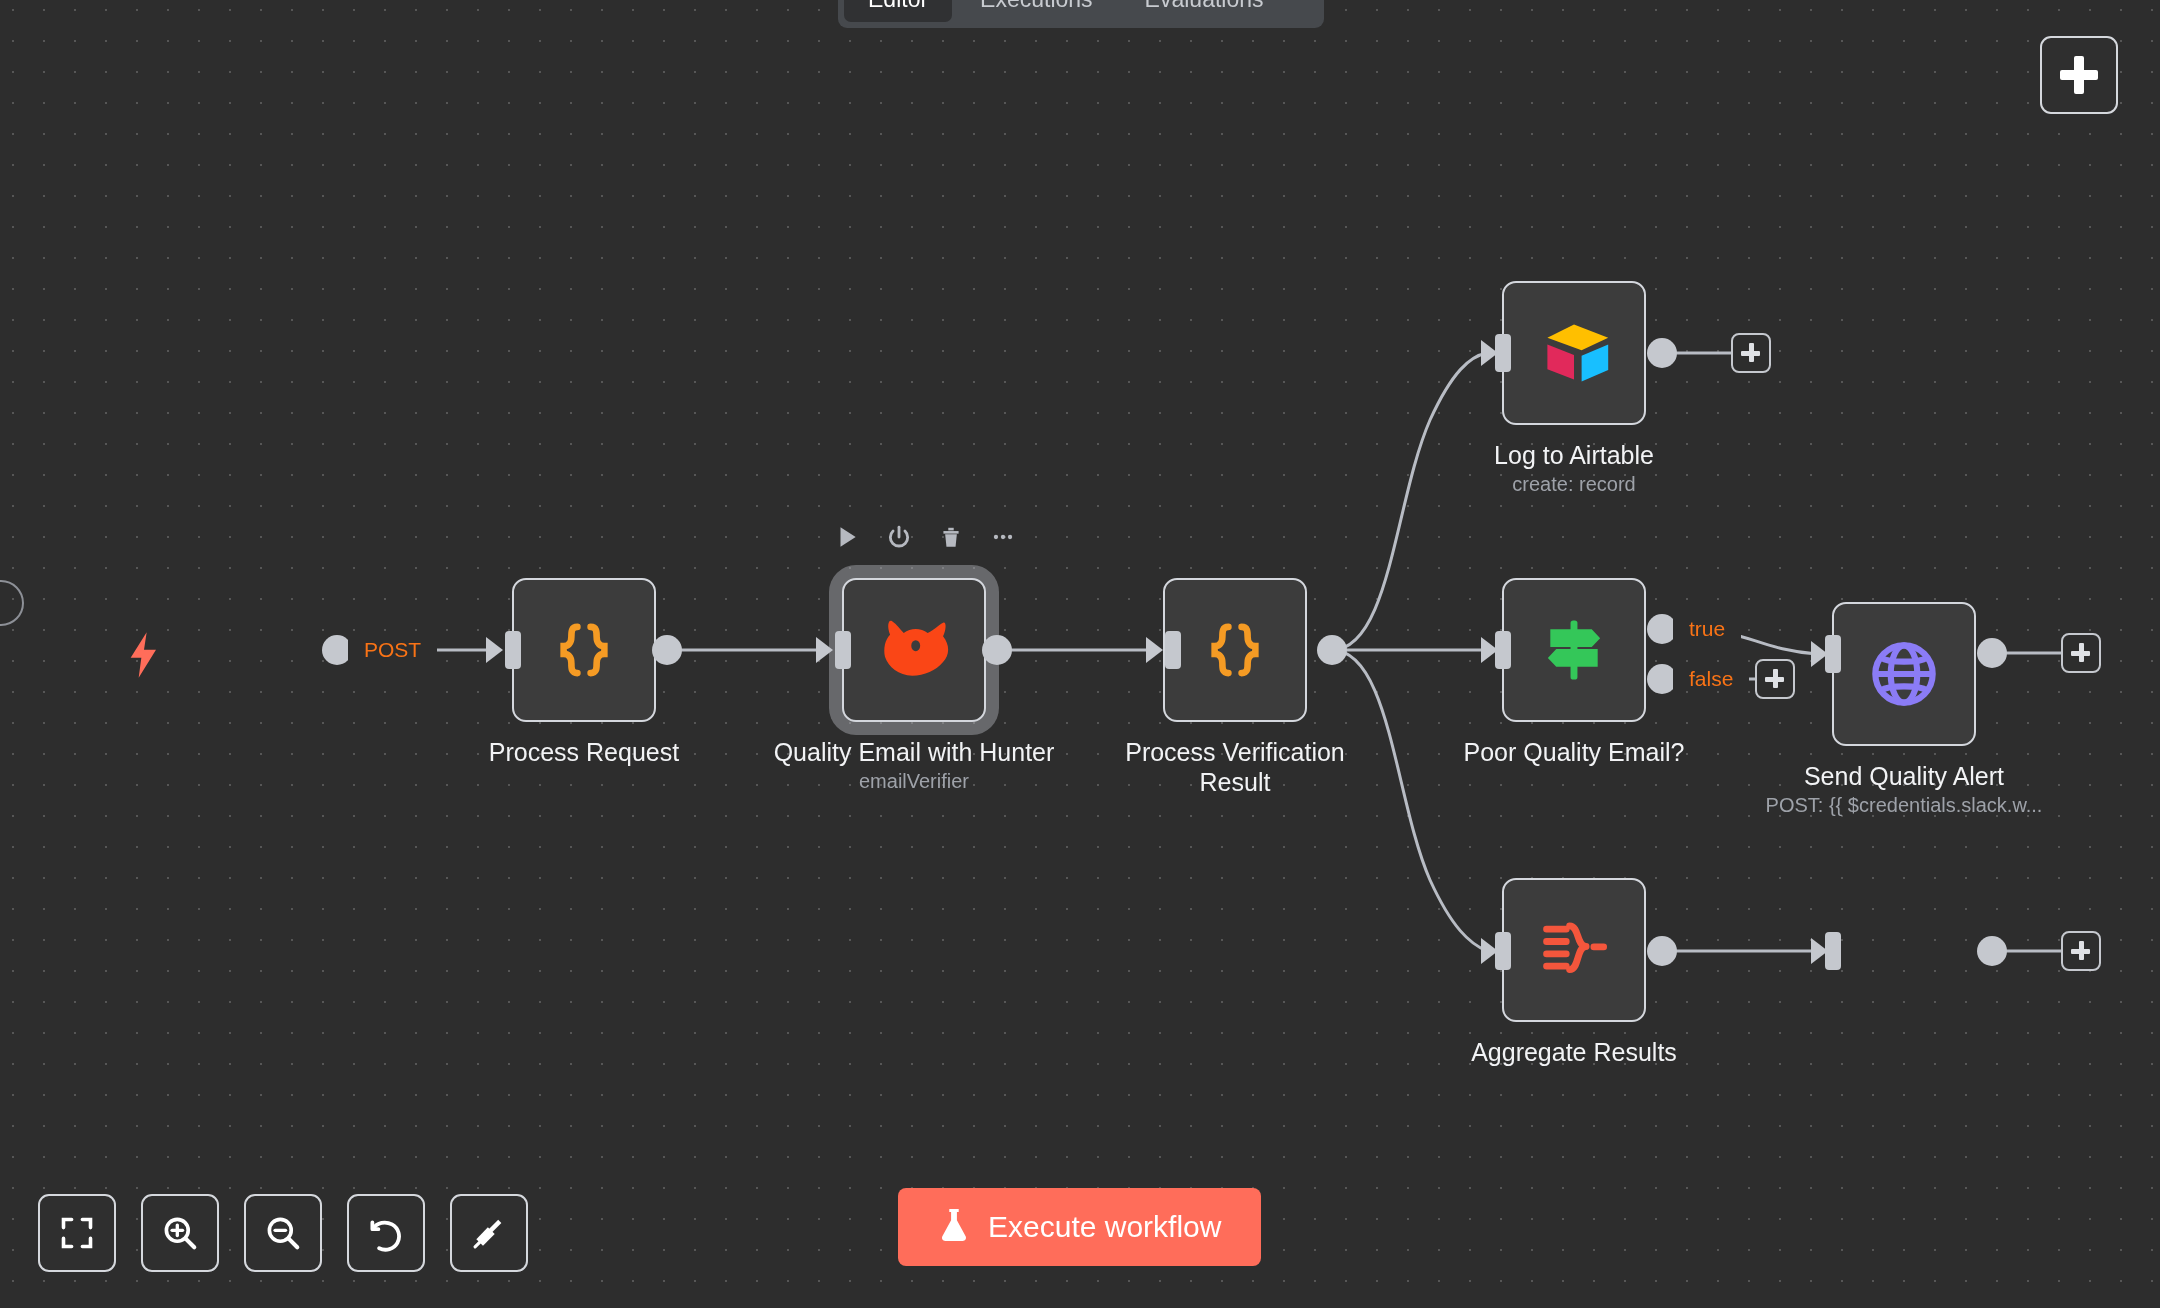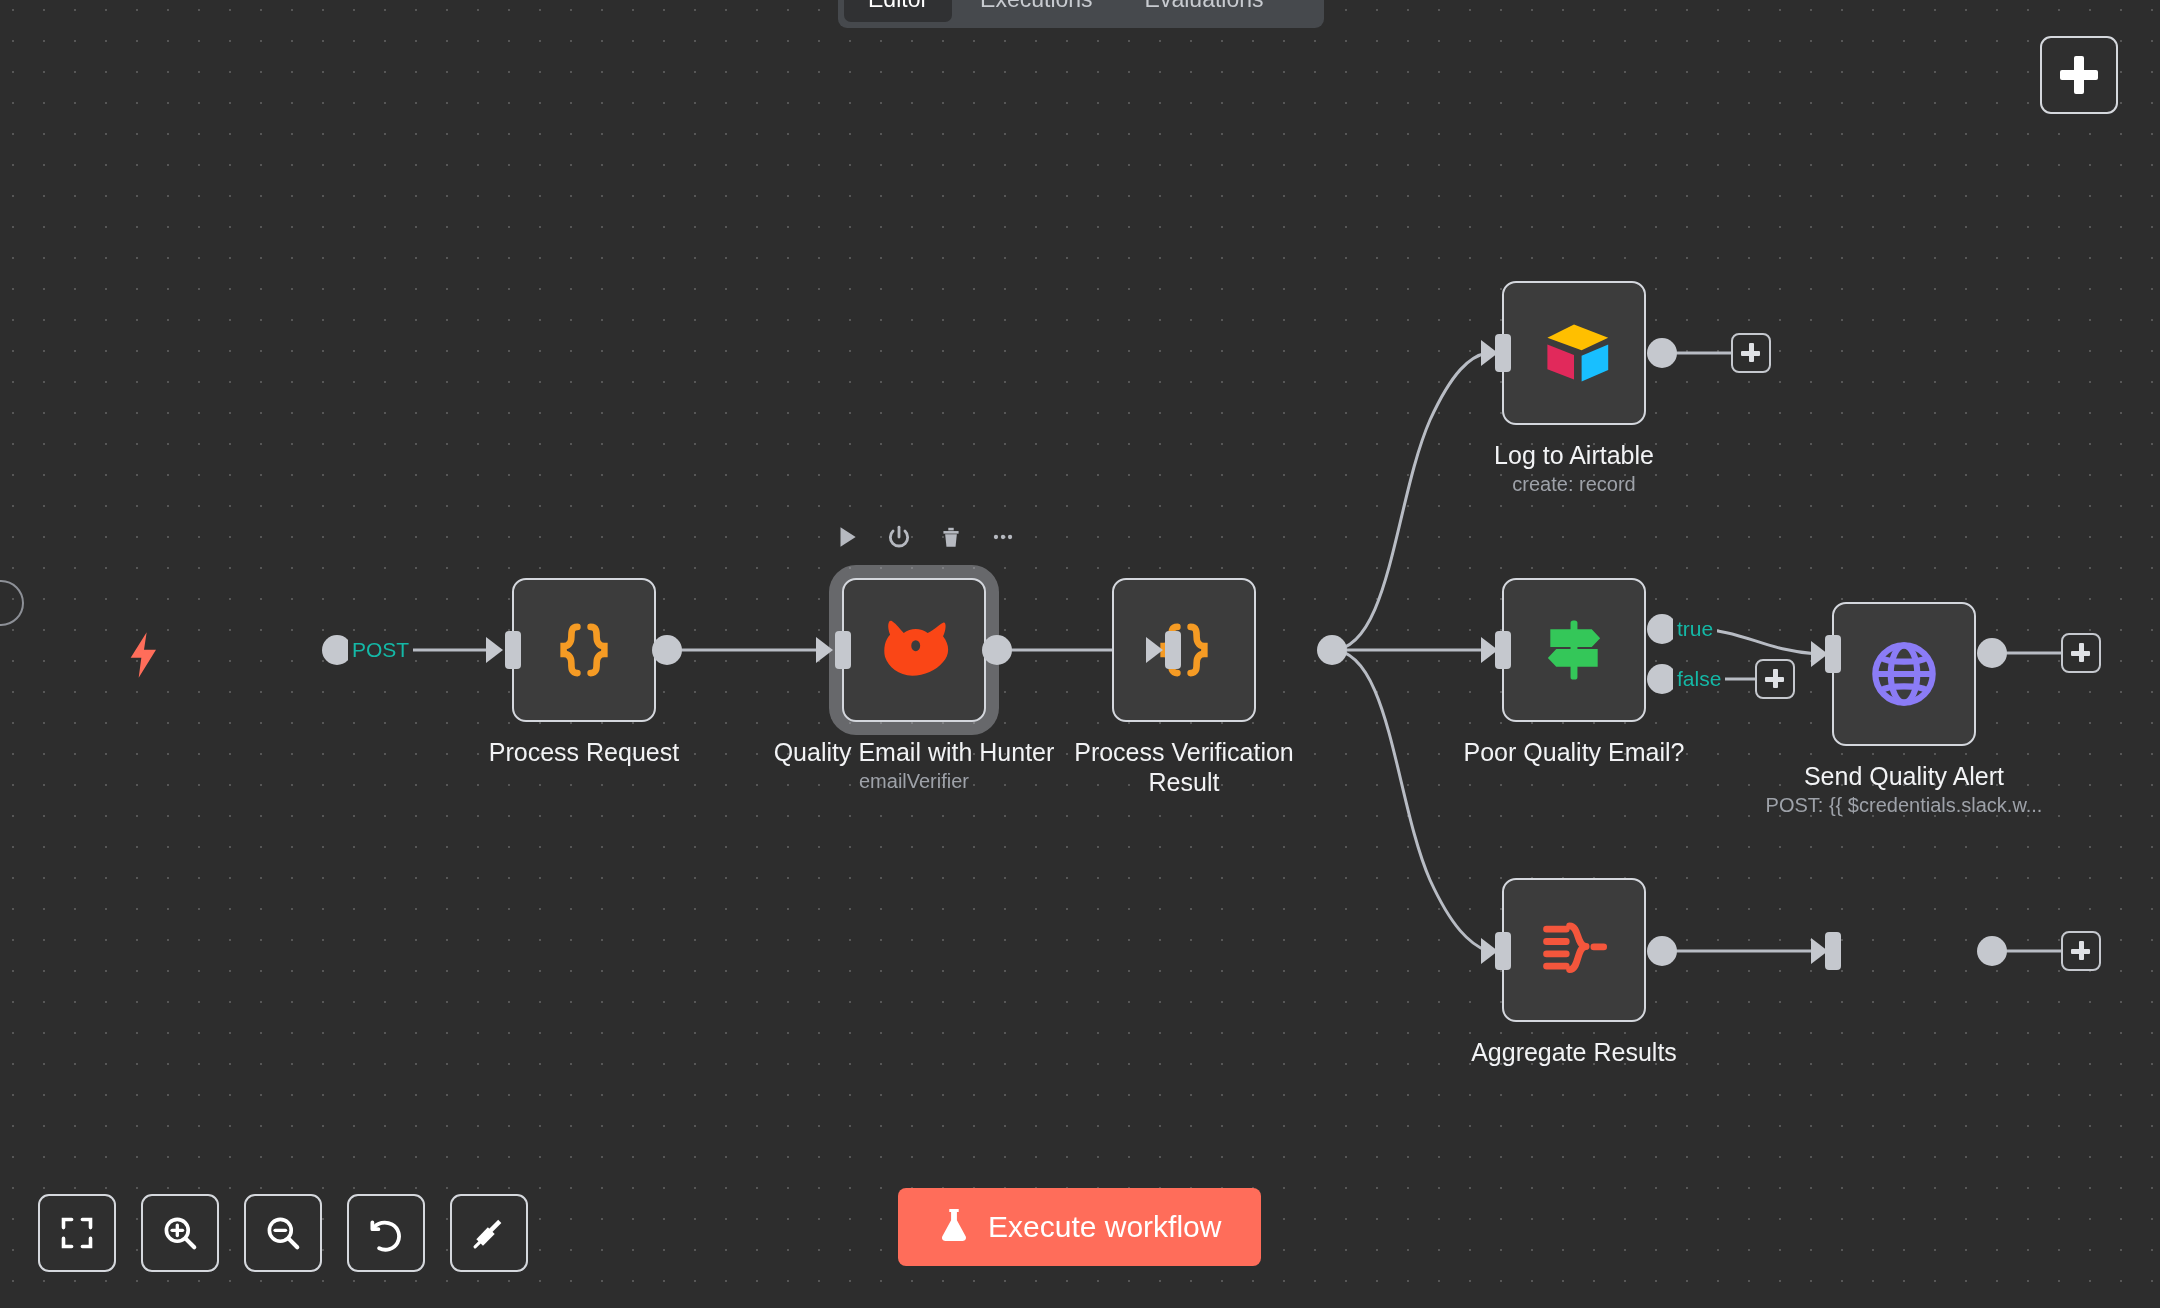--- a/index.html
+++ b/index.html
@@ -147,23 +147,23 @@
   .stub-plus::before, .stub-plus::after {
     content: ""; position: absolute; background: #dfe1e5; border-radius: 1px;
   }
   .stub-plus::before { left: 8px; top: 16px; width: 19px; height: 5px; }
   .stub-plus::after  { top: 8px; left: 16px; width: 5px; height: 19px; }
 
   
   .edge-label {
     position: absolute;
     font-size: 21px;
-    color: #14b8a6;
+    color: #f97316;
     background: #2d2d2d;
-    padding: 0 4px;
+    padding: 0 16px;
     z-index: 13;
     white-space: nowrap;
   }
 
   
   #trigger-bolt {
     position: absolute;
     left: 128px; top: 632px;
     z-index: 11;
   }
@@ -320,21 +320,21 @@
                C45 18, 45 24, 41 28 C37 33, 30 36, 23 36 C15 36, 9 31, 7 25 C6 20, 7 15, 10 12 Z" fill="#fa4616"></path>
       <ellipse cx="25" cy="18.5" rx="2.6" ry="3.2" fill="#3c3c3c"></ellipse>
     </svg>
     <div class="node-label">Quality Email with Hunter</div>
     <div class="node-sub" style="top:190px;">emailVerifier</div>
   </div>
   <div class="out-dot" style="left:982px; top:635px;"></div>
 
   <div class="in-arrow" style="left:1146px; top:637px;"></div>
   <div class="in-port" style="left:1165px; top:631px;"></div>
-  <div class="node" style="left:1112px; top:578px;">
+  <div class="node" style="left:1163px; top:578px;">
     <svg width="66" height="66" viewBox="0 0 24 24">
       <path d="M9.6 3.6 C7.4 3.6 7.4 5.3 7.4 7.3 C7.4 9.6 6.2 10.6 4.6 10.6 L4.6 13.4 C6.2 13.4 7.4 14.4 7.4 16.7 C7.4 18.7 7.4 20.4 9.6 20.4" fill="none" stroke="#f59b24" stroke-width="2.4" stroke-linecap="round"></path>
       <path d="M14.4 3.6 C16.6 3.6 16.6 5.3 16.6 7.3 C16.6 9.6 17.8 10.6 19.4 10.6 L19.4 13.4 C17.8 13.4 16.6 14.4 16.6 16.7 C16.6 18.7 16.6 20.4 14.4 20.4" fill="none" stroke="#f59b24" stroke-width="2.4" stroke-linecap="round"></path>
     </svg>
     <div class="node-label">Process Verification
 Result</div>
   </div>
   <div class="out-dot" style="left:1317px; top:635px;"></div>
 
   <div class="in-arrow" style="left:1481px; top:340px;"></div>

